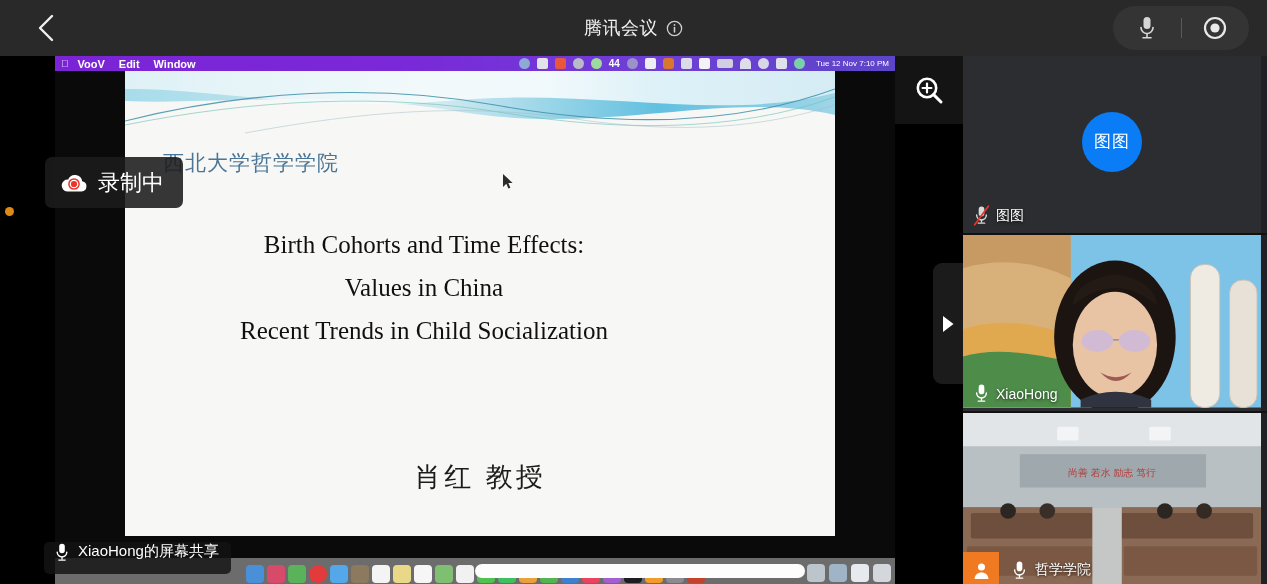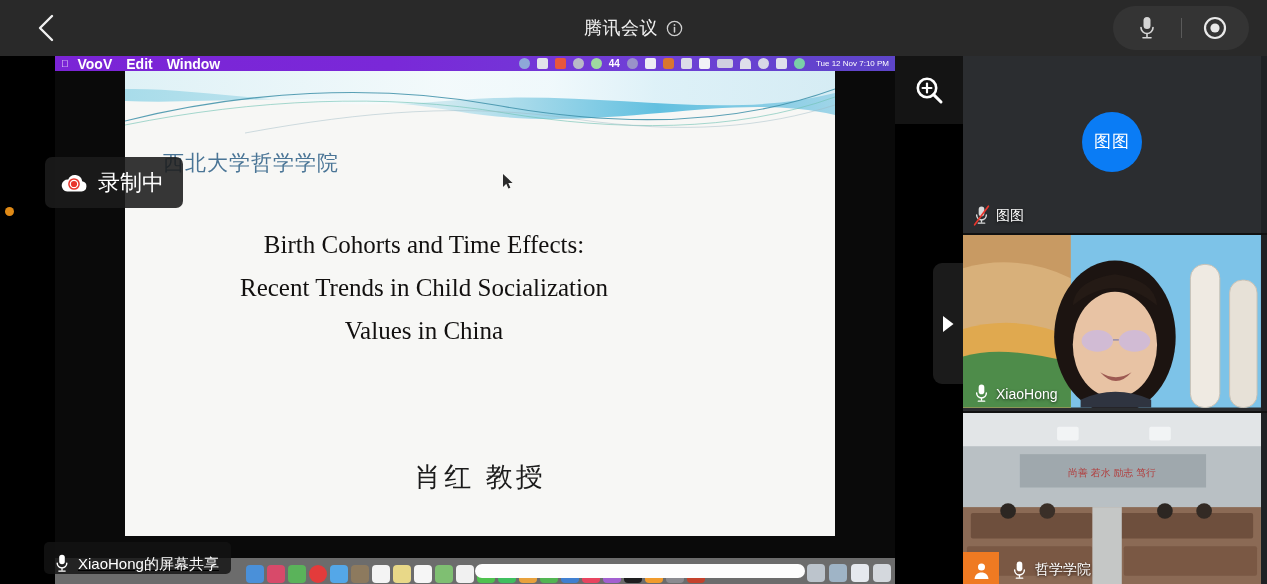--- a/index.html
+++ b/index.html
@@ -44,21 +44,21 @@
     background:#0a0a0a; overflow:hidden;
   }
   
   .mac-menubar{
     position:absolute; left:0; top:0; width:840px; height:15px;
     background:linear-gradient(90deg,#7b24d6 0%, #7a28d8 40%, #6f3fd6 70%, #5d45c9 100%);
     display:flex; align-items:center; color:#fff;
     font-size:8px; font-weight:bold; padding:0 6px;
   }
   .mac-menubar .apple{ font-size:10px; margin-right:9px; }
-  .mac-menubar .mi{ margin-right:14px; font-size:14px; }
+  .mac-menubar .mi{ margin-right:14px; font-size:11px; }
   .mac-right{ margin-left:auto; display:flex; align-items:center; gap:7px; }
   .mb-ic{ width:11px; height:11px; border-radius:2px; display:inline-block; }
   .mac-clock{ font-size:8px; font-weight:normal; margin-left:4px; }
 
   
   .slide{
     position:absolute; left:70px; top:15px; width:710px; height:465px;
     background:#f7f7f5; overflow:hidden;
   }
   .wave{ position:absolute; left:0; top:0; width:710px; height:90px; }
@@ -113,21 +113,21 @@
     cursor:pointer;
   }
   .collapse-tab{
     position:absolute; left:933px; top:207px; width:30px; height:121px;
     background:#1b1b1b; border-radius:9px 0 0 9px;
     display:flex; align-items:center; justify-content:center; cursor:pointer;
   }
   .share-label{
     position:absolute; left:44px; bottom:10px; height:32px;
     background:rgba(20,20,20,.82); border-radius:5px;
-    display:flex; align-items:flex-end; gap:8px; padding:0 12px 0 10px;text-decoration:underline;
+    display:flex; align-items:flex-start; gap:8px; padding:0 12px 0 10px;
   }
   .share-label .txt{ color:#fff; font-size:15px; }
 
   
   .sidebar{
     position:absolute; left:963px; top:56px; width:304px; height:528px;
     background:#1f2124;
   }
   .tile{ position:relative; width:298px; overflow:hidden; background:#2b2d30; }
   .tile.t1{ height:177px; background:#2b2d30; }
@@ -243,22 +243,22 @@
           <path d="M0,0 L710,0 L710,22 C590,52 470,16 320,30 C190,42 80,16 0,18 Z" fill="url(#g2)" opacity=".85"></path>
           <path d="M0,50 C120,20 250,12 370,34 C480,54 600,58 710,18" fill="none" stroke="#3d8fa8" stroke-width="1.1" opacity=".85"></path>
           <path d="M0,54 C130,28 260,22 380,42 C490,60 610,62 710,26" fill="none" stroke="#71c3b4" stroke-width=".9" opacity=".7"></path>
           <path d="M120,62 C240,40 340,32 450,48 C560,64 640,56 710,34" fill="none" stroke="#9fb9c4" stroke-width=".8" opacity=".6"></path>
         </svg>
 
         <div class="slide-org">西北大学哲学学院</div>
 
         <div class="slide-title">
           <div>Birth Cohorts and Time Effects:</div>
+          <div>Values in China</div>
           <div>Recent Trends in Child Socialization</div>
-          <div>Values in China</div>
         </div>
 
         <div class="slide-author">肖红 教授</div>
 
         <svg class="slide-cursor" width="11" height="16" viewBox="0 0 11 16">
           <path d="M0 0 L0 13 L3.3 9.8 L5.4 14.6 L7.4 13.7 L5.3 9.1 L9.6 9 Z" fill="#2b2b2b"></path>
         </svg>
       </div>
 
       <div class="mac-dock">

